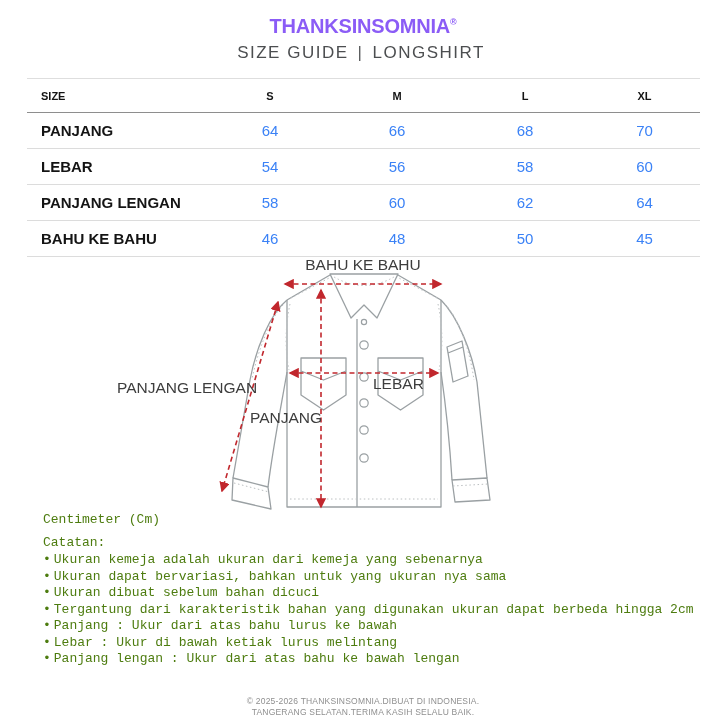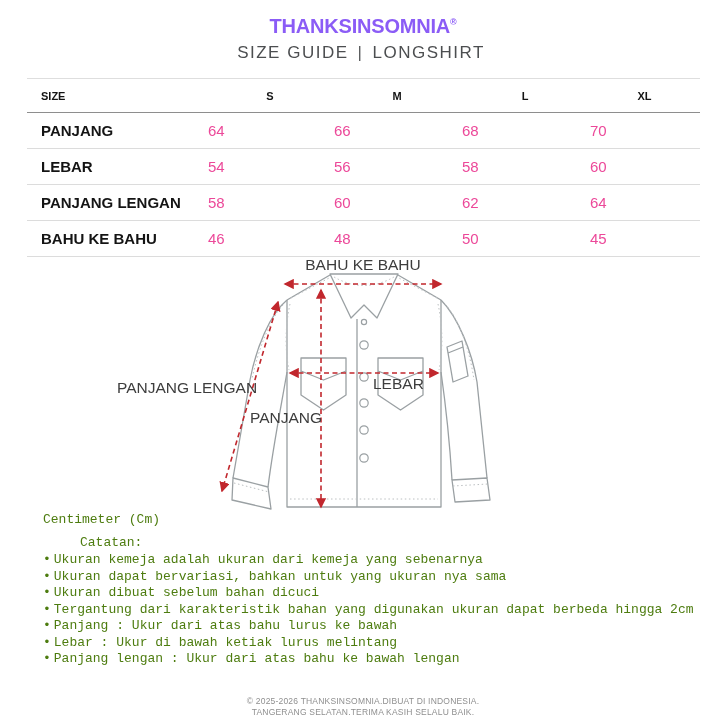--- a/index.html
+++ b/index.html
@@ -16,31 +16,31 @@
   .subtitle .divider{margin:0 9px;color:#5a5c5e;}
 
   
   .size-table{left:27px;top:78px;width:673px;border-collapse:collapse;table-layout:fixed;}
   .size-table thead th{border-top:1px solid #dedede;border-bottom:1px solid #8e8e8e;
       height:31px;font-size:11px;font-weight:bold;color:#141414;}
   .size-table th:first-child{text-align:left;padding-left:14px;}
   .size-table th.c{text-align:center;}
   .size-table tbody td{border-bottom:1px solid #dcdcdc;height:33px;font-size:15px;}
   .size-table td.label{font-weight:bold;color:#141414;text-align:left;padding-left:14px;}
-  .size-table td.val{color:#ec4899;}
+  .size-table td.val{color:#3b82f6;text-align:center;}
 
   
   .diagram{left:0;top:252px;}
   .diagram text{font-family:"Liberation Sans",sans-serif;font-size:15.5px;fill:#3d3d3d;}
 
   
   .notes{left:43px;top:512px;font-family:"Liberation Mono",monospace;font-size:13px;
          color:#4d7c0f;}
   .notes .unit{line-height:15px;margin-bottom:8px;}
-  .notes .heading{line-height:15px;margin-bottom:2px;margin-left:37px;}
+  .notes .heading{line-height:15px;margin-bottom:2px;}
   .notes ul{list-style:none;margin:0;padding:0;}
   .notes li{line-height:16.5px;white-space:nowrap;}
   .notes .bullet{margin-right:3px;}
 
   
   .footer{left:0;right:0;top:696px;text-align:center;font-size:8.5px;line-height:10.5px;
           color:#8f8f8f;letter-spacing:0.2px;}
 </style>
 </head>
 <body>

